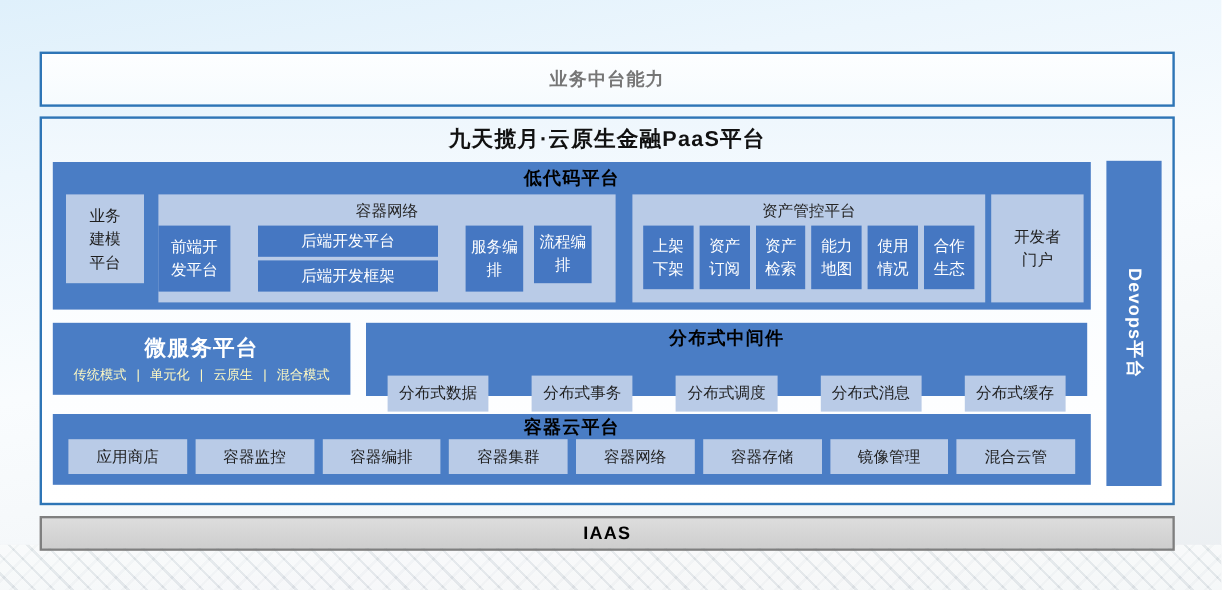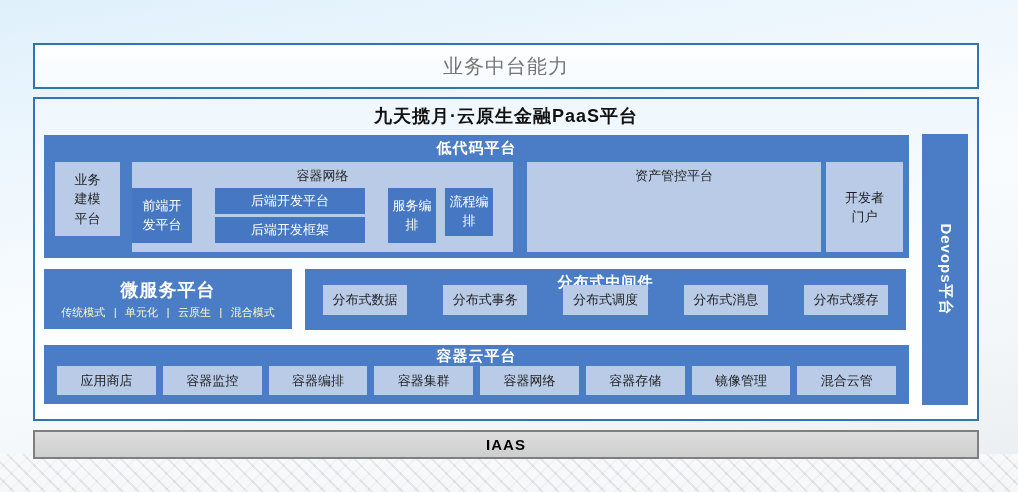--- a/index.html
+++ b/index.html
@@ -22,36 +22,36 @@
       linear-gradient(180deg, #eef1f3, #e4e8eb);
     opacity: 0.9;
   }
   
   .banner {
     position: absolute; left: 33px; top: 43px; width: 946px; height: 46px;
     background: linear-gradient(180deg, #fdfeff, #f6fbfe);
     border: 2px solid #2e75b6;
     display: flex; align-items: center; justify-content: center;
   }
-  .banner-text { font-size: 20px; font-weight: normal; color: #767676; letter-spacing: 1px; }
+  .banner-text { font-size: 15px; font-weight: bold; color: #767676; letter-spacing: 1px; }
   
   .main {
     position: absolute; left: 33px; top: 97px; width: 946px; height: 324px;
     background: linear-gradient(180deg, #eff7fd 0%, #fbfdff 45%, #ffffff 100%);
     border: 2px solid #2e75b6;
   }
   .main-title {
     position: absolute; left: 0; top: 5px; width: 100%;
     text-align: center; font-size: 18px; font-weight: bold; color: #111;
     letter-spacing: 1px;
   }
   .band { position: absolute; background: #4a7dc5; }
   .band-title {
     position: absolute; top: 4px; left: 0; width: 100%;
-    text-align: center; color: #ffffff; font-size: 15px; font-weight: bold;
+    text-align: center; color: #000000; font-size: 15px; font-weight: bold;
     letter-spacing: 1px;
   }
   .light-panel { position: absolute; background: #b9cbe7; }
   .panel-title {
     position: absolute; top: 5px; left: 0; width: 100%;
     text-align: center; color: #262626; font-size: 13px;
   }
   .dark-box {
     position: absolute; background: #4577c2; color: #fff;
     display: flex; align-items: center; justify-content: center;
@@ -82,21 +82,21 @@
   
   .micro {
     left: 9px; top: 170px; width: 248px; height: 60px;
     display: flex; flex-direction: column; align-items: center; justify-content: center; gap: 3px;
   }
   .micro-title { color: #fff; font-size: 18px; font-weight: bold; letter-spacing: 1px; }
   .micro-sub { color: #fef9c3; font-size: 11px; font-family: Liberation Mono, monospace; }
   
   .middleware { left: 270px; top: 170px; width: 601px; height: 61px; }
   .mw-row {
-    position: absolute; left: 0; top: 16px; width: 100%; height: 30px;
+    position: absolute; left: 0; top: 44px; width: 100%; height: 30px;
     display: flex; padding: 0 18px; gap: 36px;
   }
   .mw-row .light-box { flex: 1; }
   
   .container-cloud { left: 9px; top: 246px; width: 865px; height: 59px; }
   .container-cloud .band-title { top: 2px; }
   .cc-row {
     position: absolute; left: 0; top: 21px; width: 100%; height: 29px;
     display: flex; padding: 0 13px; gap: 7px;
   }
@@ -144,20 +144,28 @@
         <div class="backend-stack">
           <div class="dark-box">后端开发平台</div>
           <div class="dark-box">后端开发框架</div>
         </div>
         <div class="dark-box svc-orch">服务编排</div>
         <div class="dark-box proc-orch">流程编排</div>
       </div>
 
       <div class="light-panel asset-panel">
         <div class="panel-title">资产管控平台</div>
+        <div class="asset-row">
+          <div class="dark-box">上架下架</div>
+          <div class="dark-box">资产订阅</div>
+          <div class="dark-box">资产检索</div>
+          <div class="dark-box">能力地图</div>
+          <div class="dark-box">使用情况</div>
+          <div class="dark-box">合作生态</div>
+        </div>
       </div>
 
       <div class="light-box dev-portal">开发者门户</div>
     </div>
 
     <div class="band micro">
       <div class="micro-title">微服务平台</div>
       <div class="micro-sub">传统模式 | 单元化 | 云原生 | 混合模式</div>
     </div>
 

